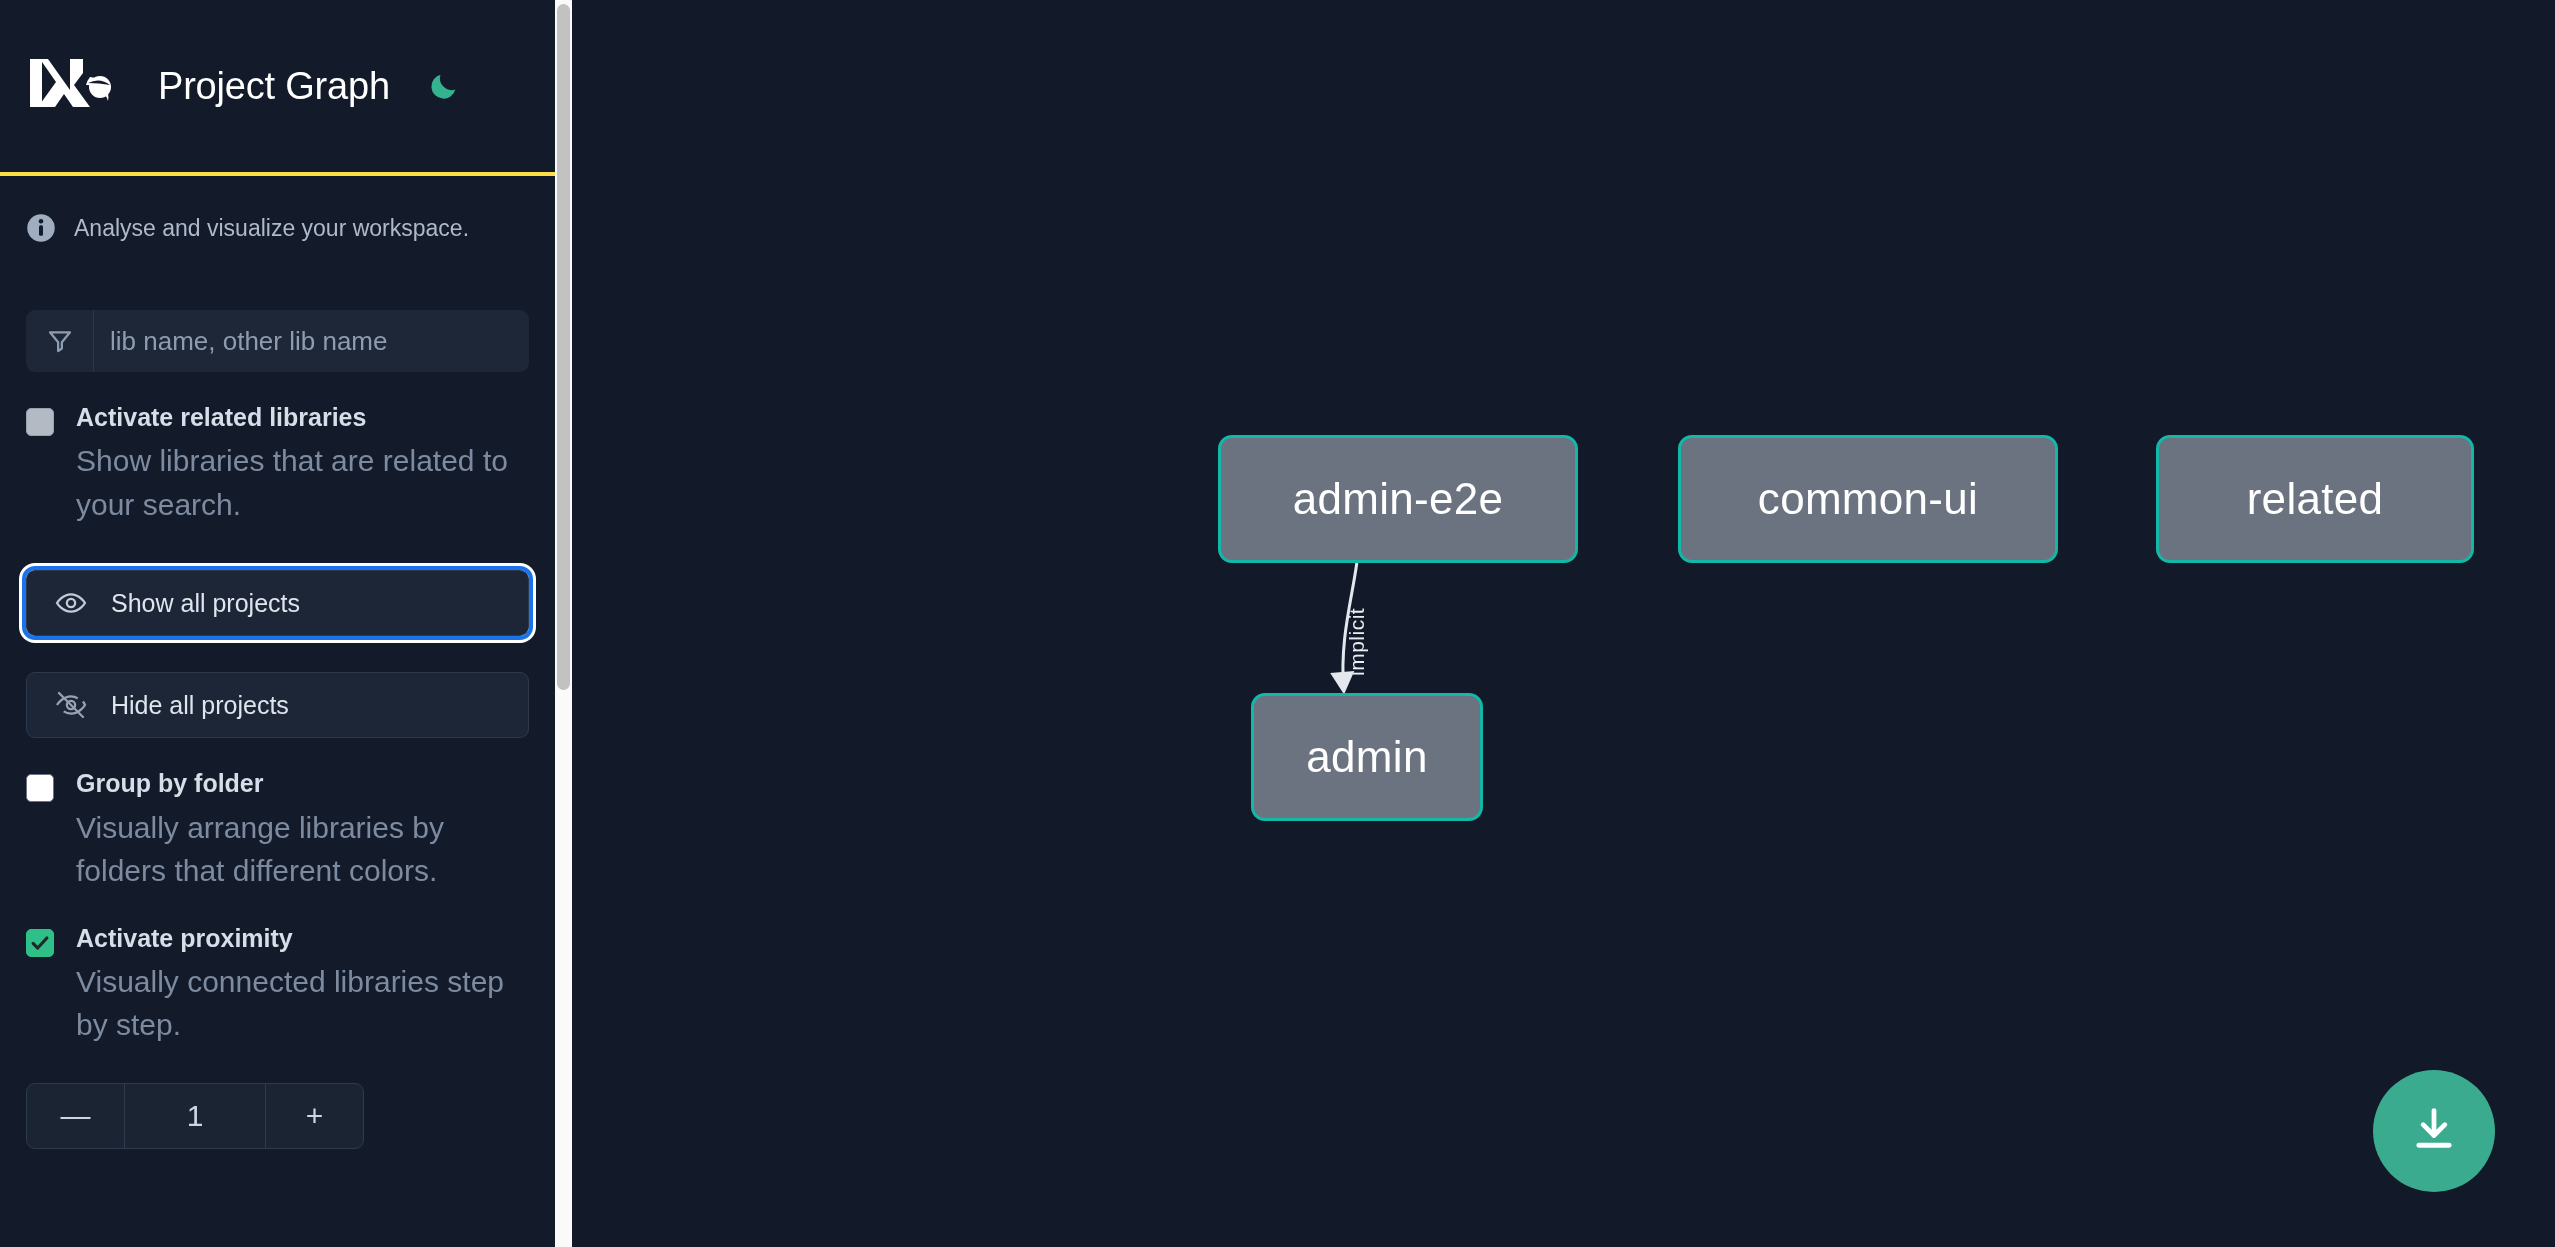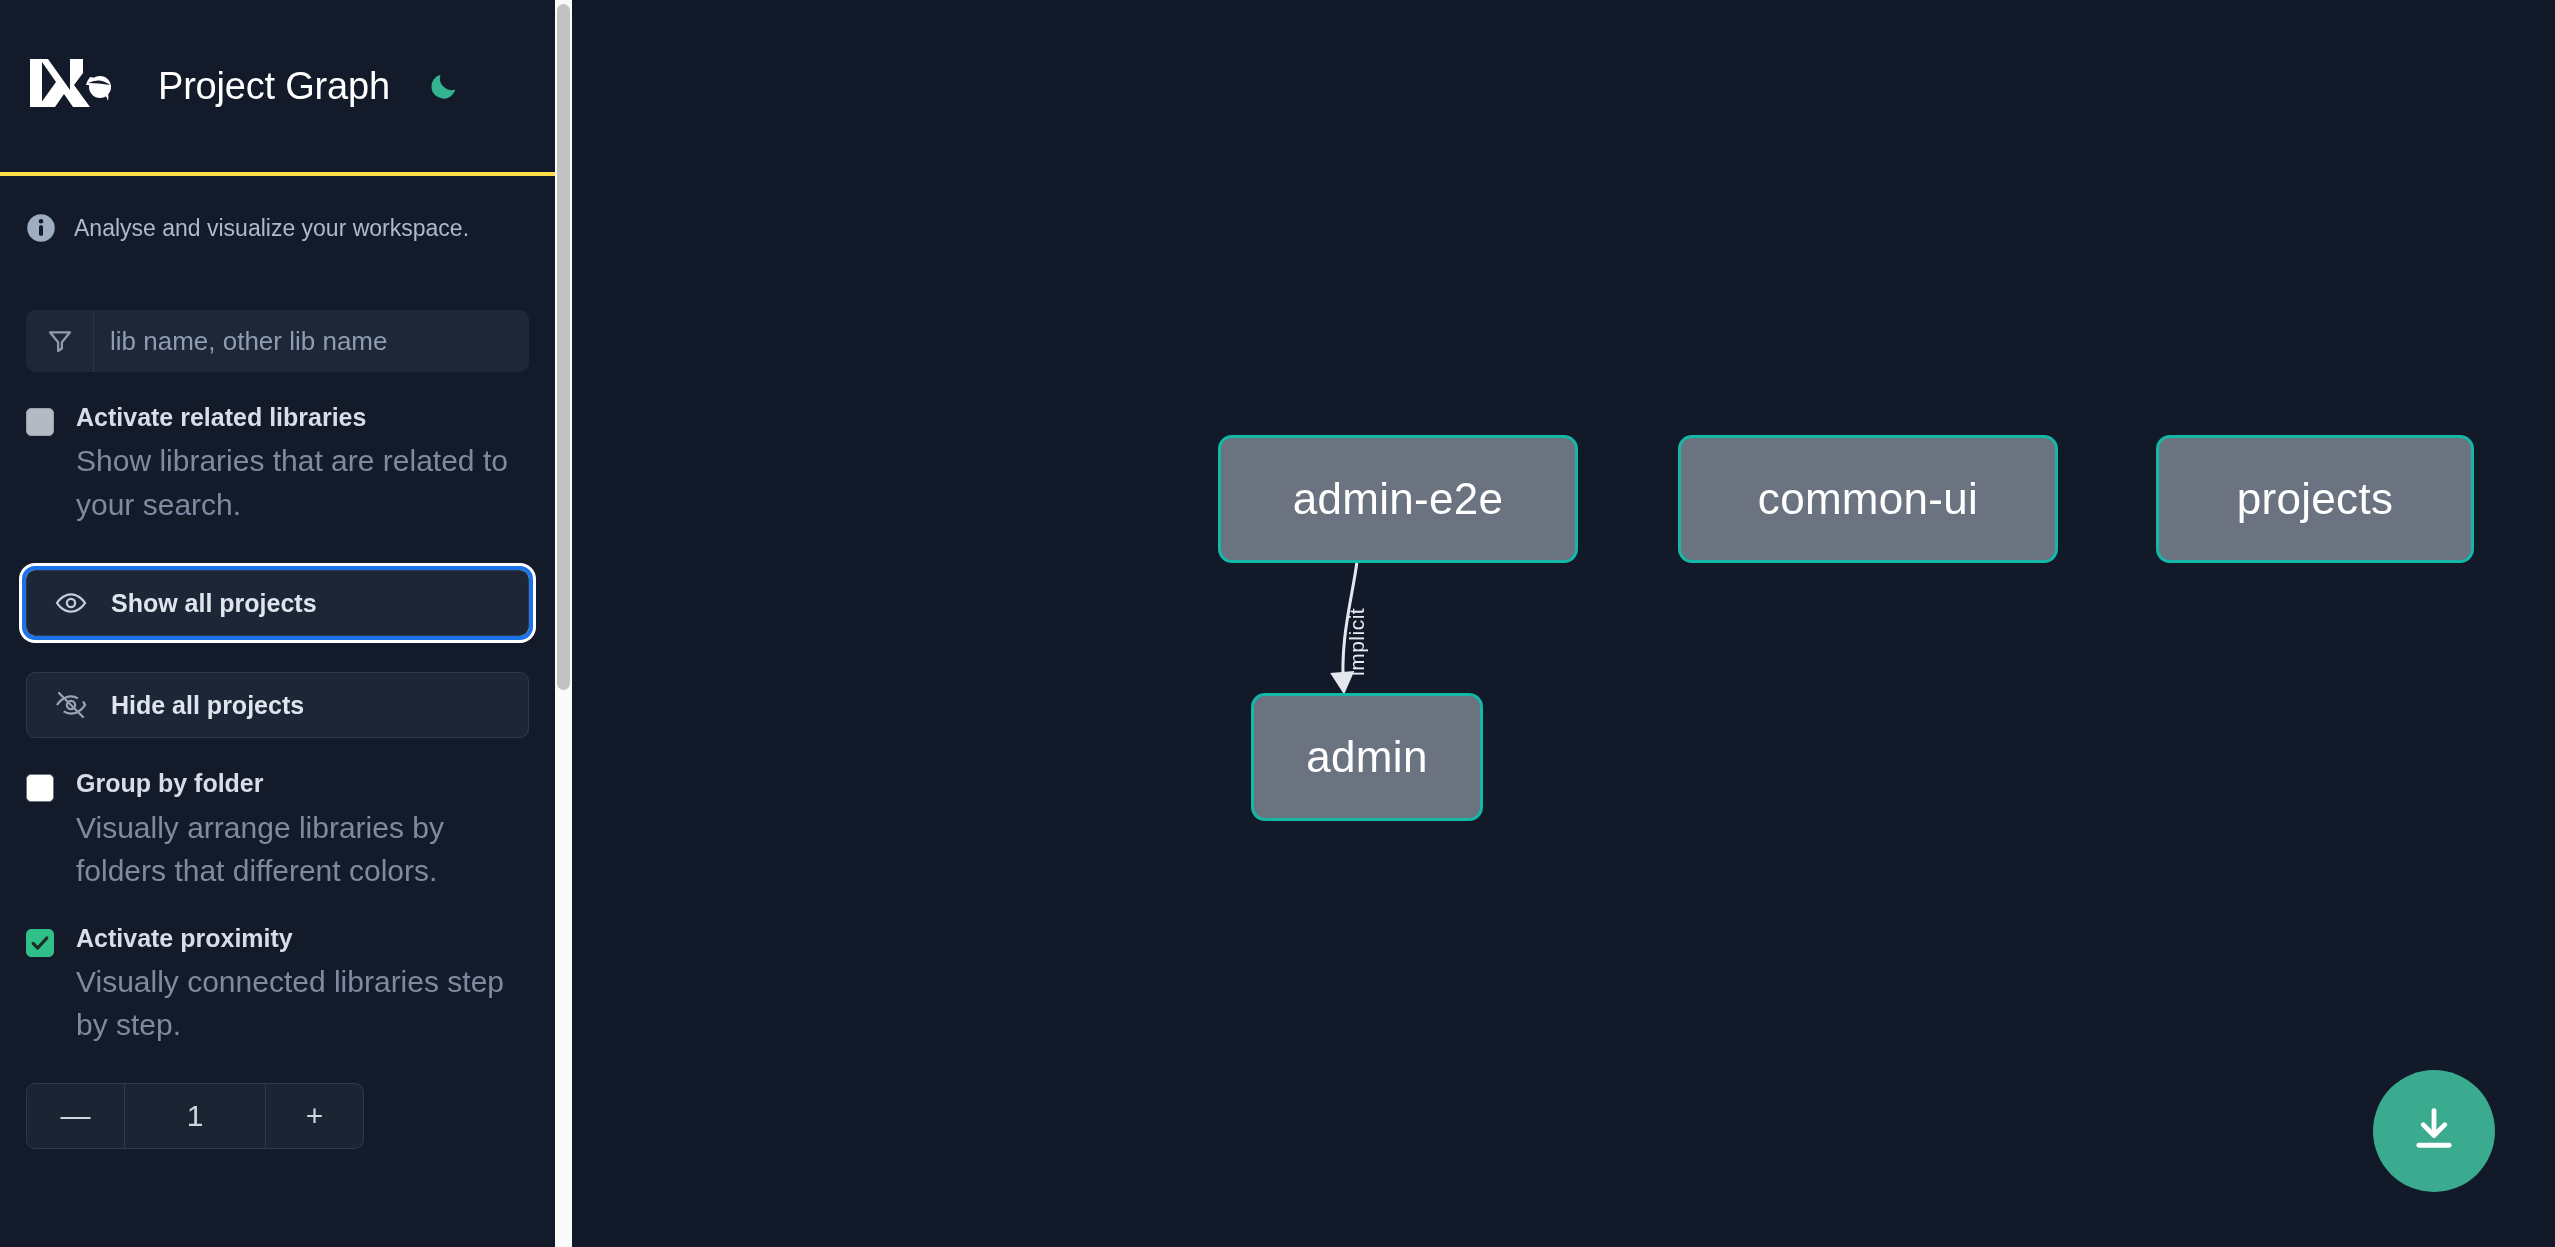--- a/index.html
+++ b/index.html
@@ -107,21 +107,21 @@
   }
 
   .btn {
     height: 66px;
     border-radius: 9px;
     background: #1d2636;
     border: 1px solid #2d3a4e;
     display: flex; align-items: center;
     padding-left: 24px;
     color: #dfe5ee;
-    font-size: 25px; font-weight: bold;
+    font-size: 25px; font-weight: normal;
     cursor: pointer;
     position: relative;
   }
   .btn .btn-icon { flex: 0 0 40px; width: 40px; height: 40px;
     display: flex; align-items: center; justify-content: center; }
   .btn .btn-label { margin-left: 20px; }
   .btn.focused {
     outline: 4px solid #1a73e8;
     box-shadow: 0 0 0 7px #ffffff;
   }
@@ -320,21 +320,21 @@
         </marker>
       </defs>
 
       <path d="M795,563 C790,600 778,640 782,690" stroke="#e4e8ee" stroke-width="3" fill="none" marker-end="url(#ah)"></path>
 
       <path d="M2138,563 C2133,600 2122,640 2126,690" stroke="#e4e8ee" stroke-width="3" fill="none" marker-end="url(#ah)"></path>
     </svg>
 
     <div class="node" style="left:663px; top:435px; width:360px; height:128px;">admin-e2e</div>
     <div class="node" style="left:1123px; top:435px; width:380px; height:128px;">common-ui</div>
-    <div class="node" style="left:1601px; top:435px; width:318px; height:128px;">projects</div>
+    <div class="node" style="left:1601px; top:435px; width:318px; height:128px;">related</div>
 
     <div class="node" style="left:696px; top:693px; width:232px; height:128px;">admin</div>
 
     <span class="edge-label" style="left:790px; top:676px;">implicit</span>
 
     <div class="fab">
       <span>
         <svg viewBox="0 0 24 24" width="52" height="52" fill="none" stroke="#ffffff" stroke-width="2.2" stroke-linecap="round" stroke-linejoin="round">
           <path d="M12 3.5v11"></path>
           <path d="M7 10l5 5 5-5"></path>

